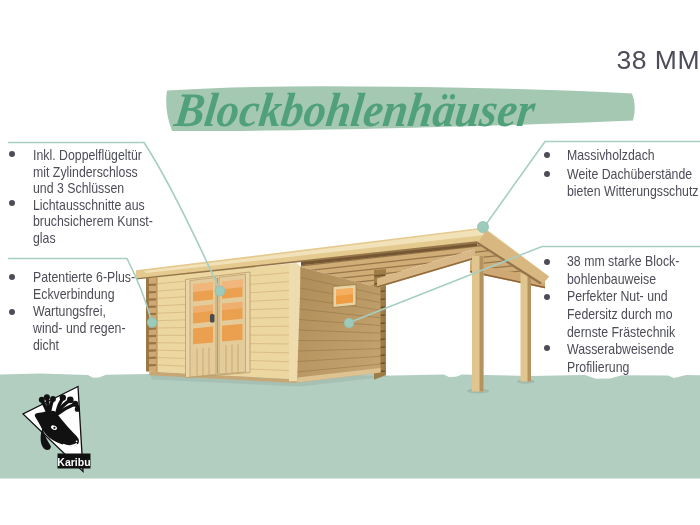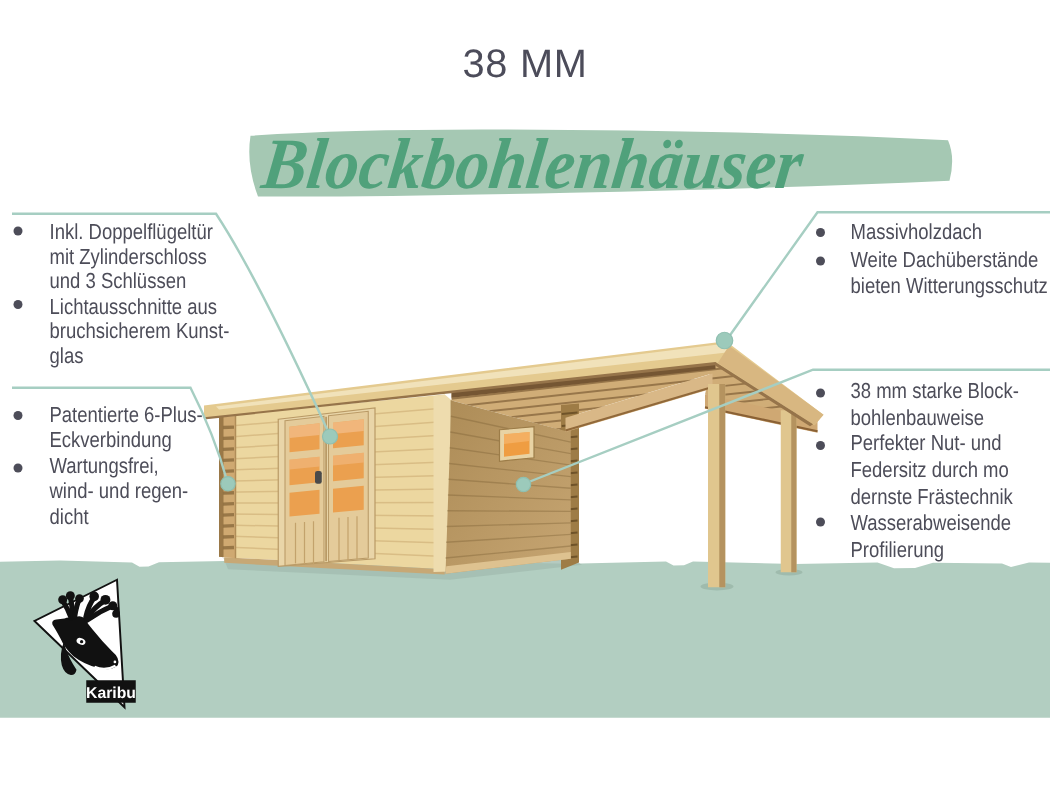--- a/index.html
+++ b/index.html
@@ -233,21 +233,21 @@
   <ellipse cx="54" cy="427.6" rx="3.1" ry="2.1" fill="#ffffff" transform="rotate(25 54 427.6)"></ellipse>
   <circle cx="54.4" cy="427.8" r="1.1" fill="#111111"></circle>
 
   <path d="M63,444.5 Q70,447.8 77,443.8" stroke="#ffffff" stroke-width="1.6" fill="none"></path>
   <circle cx="76.6" cy="441.3" r="0.9" fill="#ffffff"></circle>
 
   <rect x="57.5" y="453.5" width="33" height="15" fill="#111111"></rect>
   <text opacity="0.999" x="74" y="465.5" font-family="Liberation Sans, sans-serif" font-size="10.5" font-weight="bold" fill="#ffffff" text-anchor="middle">Karibu</text>
 </svg>
 
-<div style="position:absolute;left:0;top:27px;width:700px;text-align:center;
+<div style="position:absolute;left:0;top:45px;width:700px;text-align:right;
             font-size:26.5px;letter-spacing:0.5px;color:#4c4c5a;">38 MM</div>
 
 <div style="position:absolute;left:0;top:85.5px;width:710px;text-align:center;
             font-family:'Liberation Serif',serif;font-style:italic;font-weight:bold;
             font-size:48px;line-height:48px;color:#50a17b;transform:skewX(-7deg) scaleX(0.93);transform-origin:50% 50%;">Blockbohlenhäuser</div>
 
 <div class="txt" style="left:32.5px;top:147.1px;line-height:16.5px;">Inkl. Doppelflügeltür<br>mit Zylinderschloss<br>und 3 Schlüssen<br>Lichtausschnitte aus<br>bruchsicherem Kunst-<br>glas</div>
 
 <div class="b" style="left:9.4px;top:151.3px;"></div>
 

